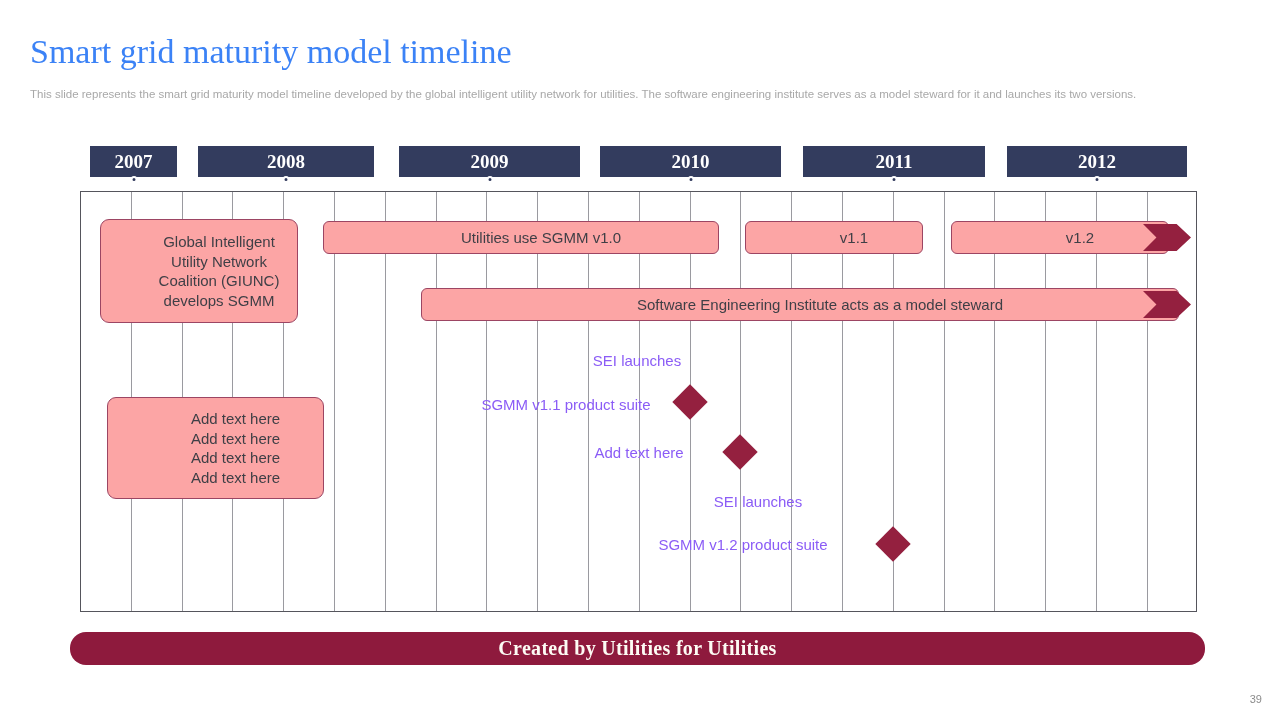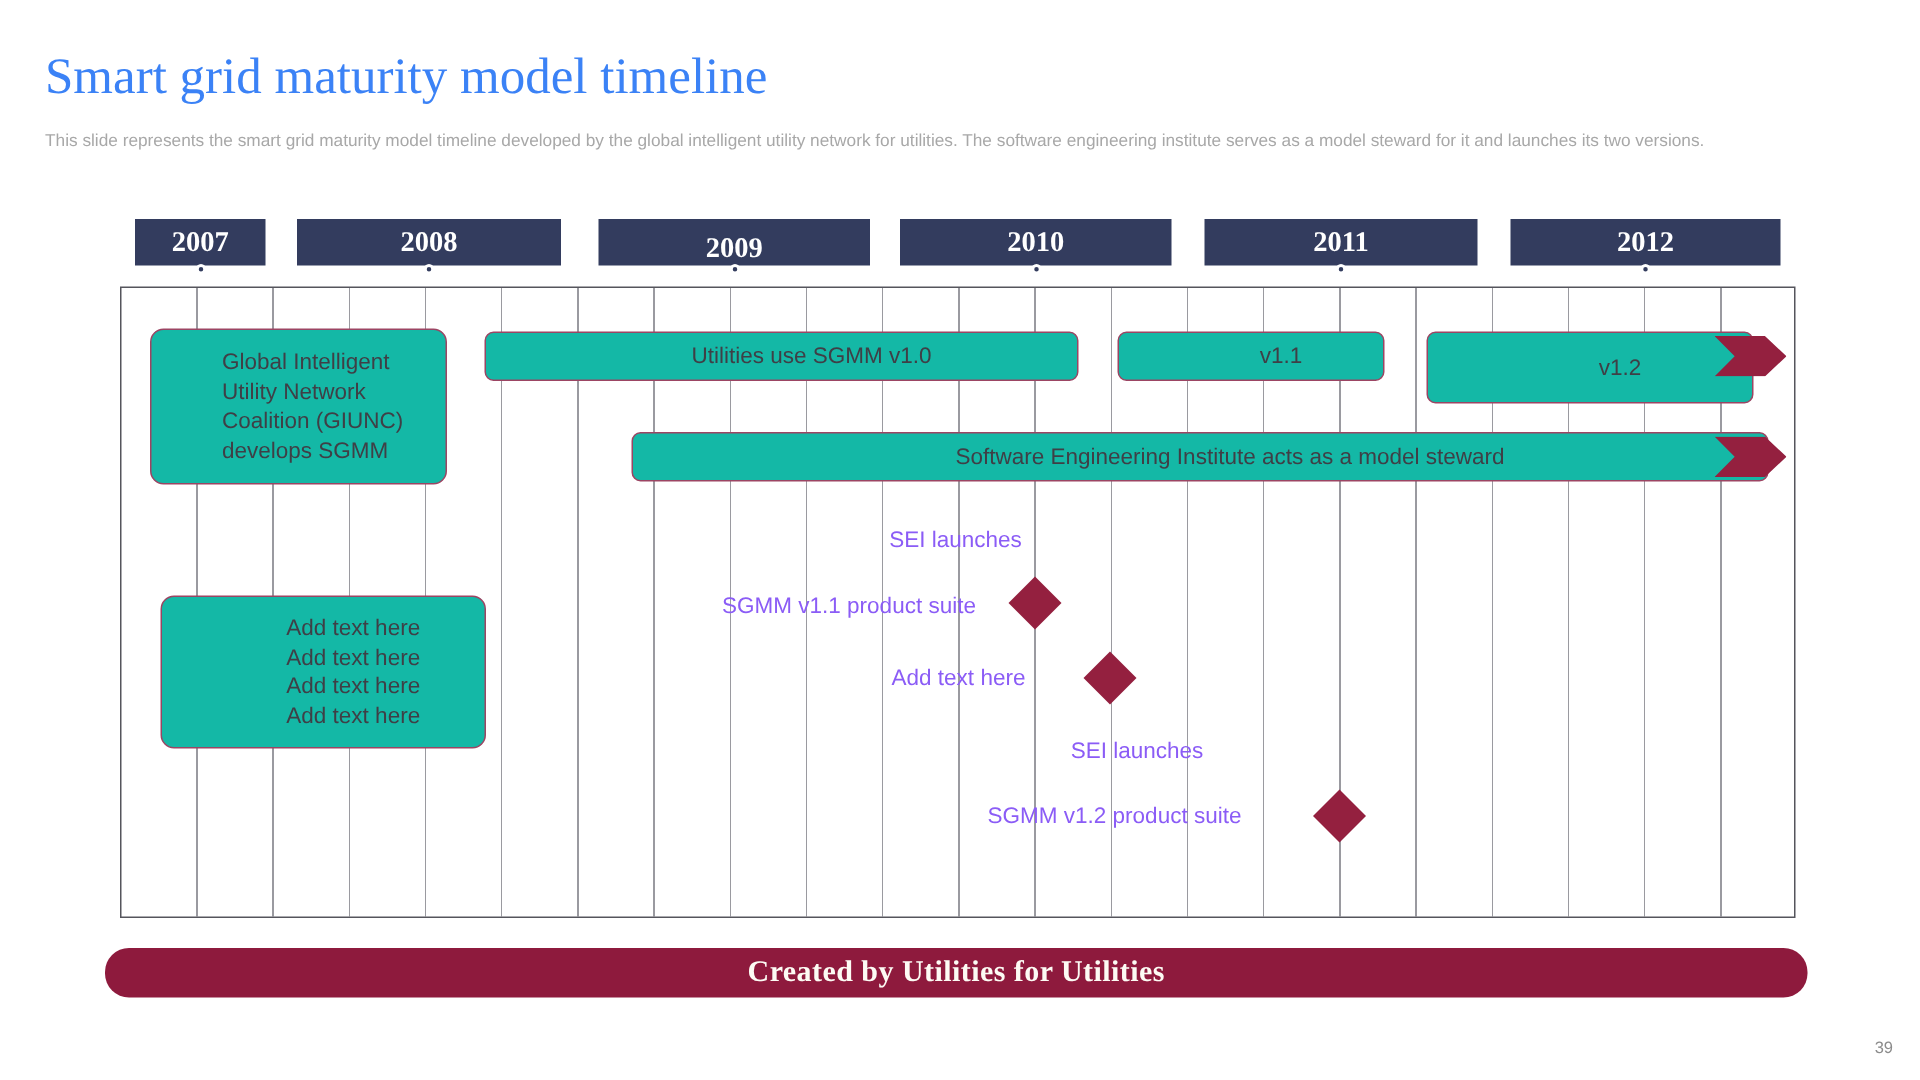--- a/index.html
+++ b/index.html
@@ -51,55 +51,56 @@
     left: 50%;
     bottom: -6px;
     width: 7px; height: 7px;
     border-radius: 50%;
     background: #333c5e;
     border: 2px solid #ffffff;
     transform: translateX(-50%);
   }
   .y2007 { left: 90px;   width: 87px;  }
   .y2008 { left: 198px;  width: 176px; }
-  .y2009 { left: 399px;  width: 181px; align-items: flex-end; }
+  .y2009 { left: 399px;  width: 181px; }
   .y2010 { left: 600px;  width: 181px; }
   .y2011 { left: 803px;  width: 182px; }
   .y2012 { left: 1007px; width: 180px; }
 
   
   .grid {
     position: absolute;
     left: 80px; top: 191px;
     width: 1117px; height: 421px;
     border: 1px solid #55555c;
     background-image: repeating-linear-gradient(
       to right,
       transparent 0px, transparent 49.8px,
       #9a9aa0 49.8px, #9a9aa0 50.8px);
   }
 
   
   .bar {
     position: absolute;
-    background: #14b8a6;
+    background: #fca5a5;
     border: 1px solid #9c4563;
     border-radius: 6px;
     display: flex;
     align-items: center;
     justify-content: center;
     font-size: 15px;
     color: #3f3f46;
+    text-align: center;
     padding-left: 40px;
   }
   .giunc   { left: 100px; top: 219px; width: 198px; height: 104px; border-radius: 9px; line-height: 19.5px; }
   .giunc .inner { width: 142px; }
   .bar-v10 { left: 323px; top: 221px; width: 396px; height: 33px; }
   .bar-v11 { left: 745px; top: 221px; width: 178px; height: 33px; }
-  .bar-v12 { left: 951px; top: 221px; width: 218px; height: 48px; }
+  .bar-v12 { left: 951px; top: 221px; width: 218px; height: 33px; }
   .bar-steward { left: 421px; top: 288px; width: 758px; height: 33px; }
   .placeholder-box { left: 107px; top: 397px; width: 217px; height: 102px; border-radius: 9px; flex-direction: column; line-height: 19.5px; }
 
   
   .chevron-arrow {
     position: absolute;
     width: 48px; height: 27px;
     background: #94203f;
     clip-path: polygon(0% 0%, 70% 0%, 100% 50%, 70% 100%, 0% 100%, 28% 50%);
   }

